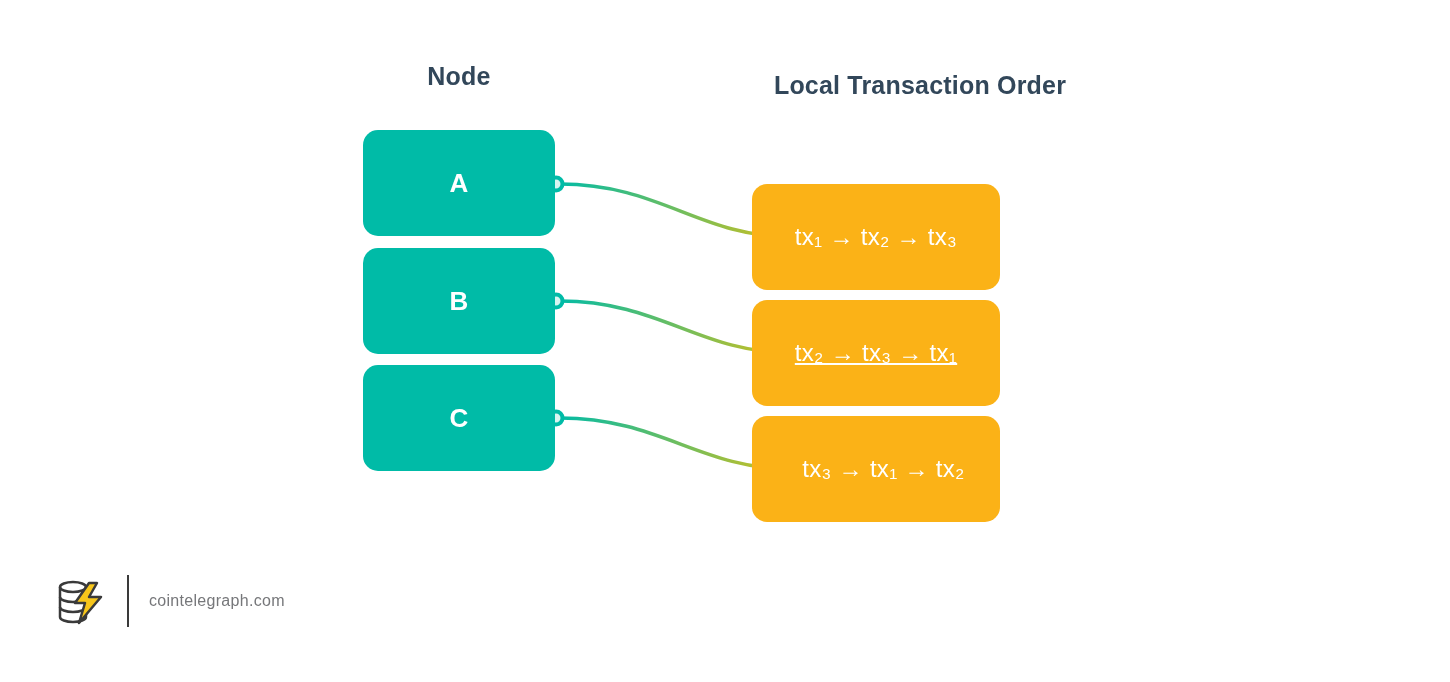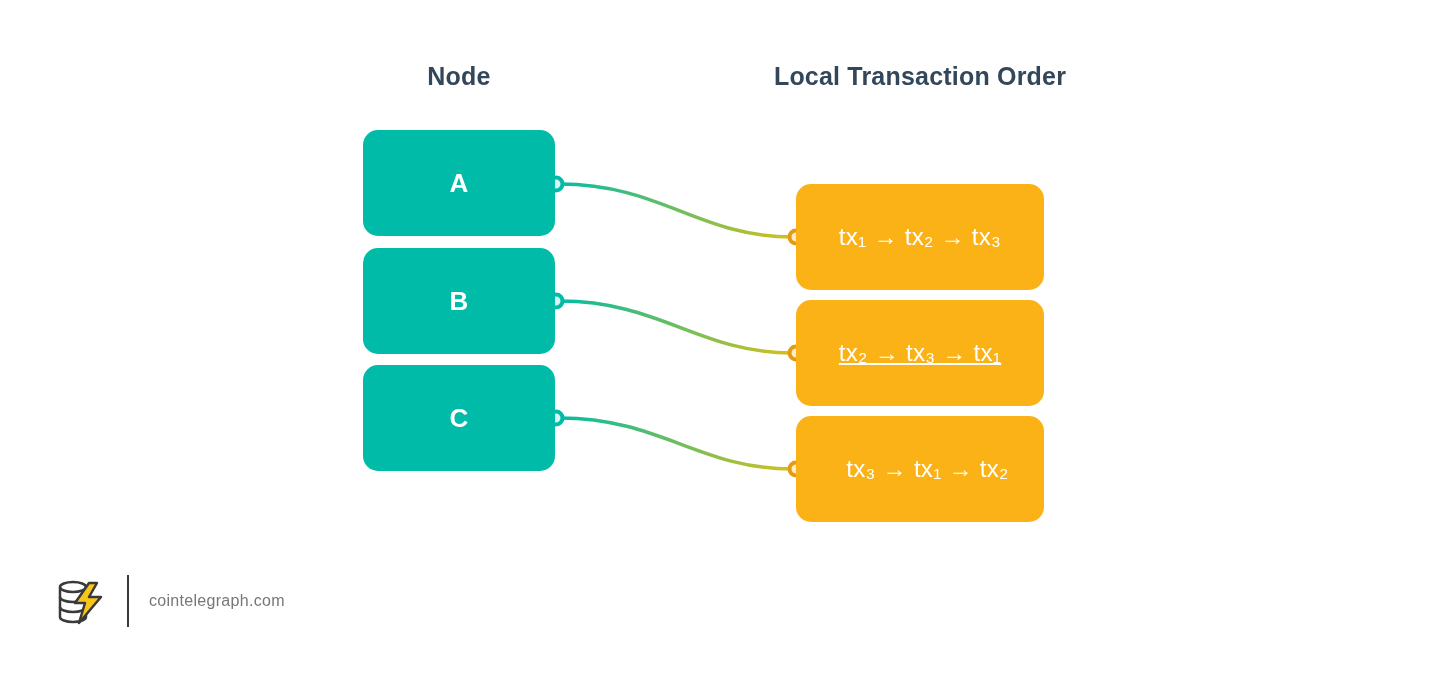--- a/index.html
+++ b/index.html
@@ -24,21 +24,21 @@
   .col-header {
     position: absolute;
     top: 62px;
     font-size: 25px;
     font-weight: 700;
     color: var(--header-text);
     text-align: center;
     letter-spacing: 0.2px;
   }
   .col-header.node-header { left: 363px; width: 192px; }
-  .col-header.order-header { left: 690px; width: 460px; }
+  .col-header.order-header { left: 690px; width: 460px; margin-top: 9px; }
 
   .node-box {
     position: absolute;
     left: 363px;
     width: 192px;
     height: 106px;
     background: var(--teal);
     border-radius: 15px;
     display: flex;
     align-items: center;
@@ -46,21 +46,21 @@
     color: var(--white);
     font-size: 26px;
     font-weight: 700;
   }
   .node-a { top: 130px; }
   .node-b { top: 248px; }
   .node-c { top: 365px; }
 
   .order-box {
     position: absolute;
-    left: 796px;
+    left: 752px;
     width: 248px;
     height: 106px;
     background: var(--amber);
     border-radius: 15px;
     display: flex;
     align-items: center;
     justify-content: center;
     color: var(--white);
     font-size: 24px;
     font-weight: 400;

